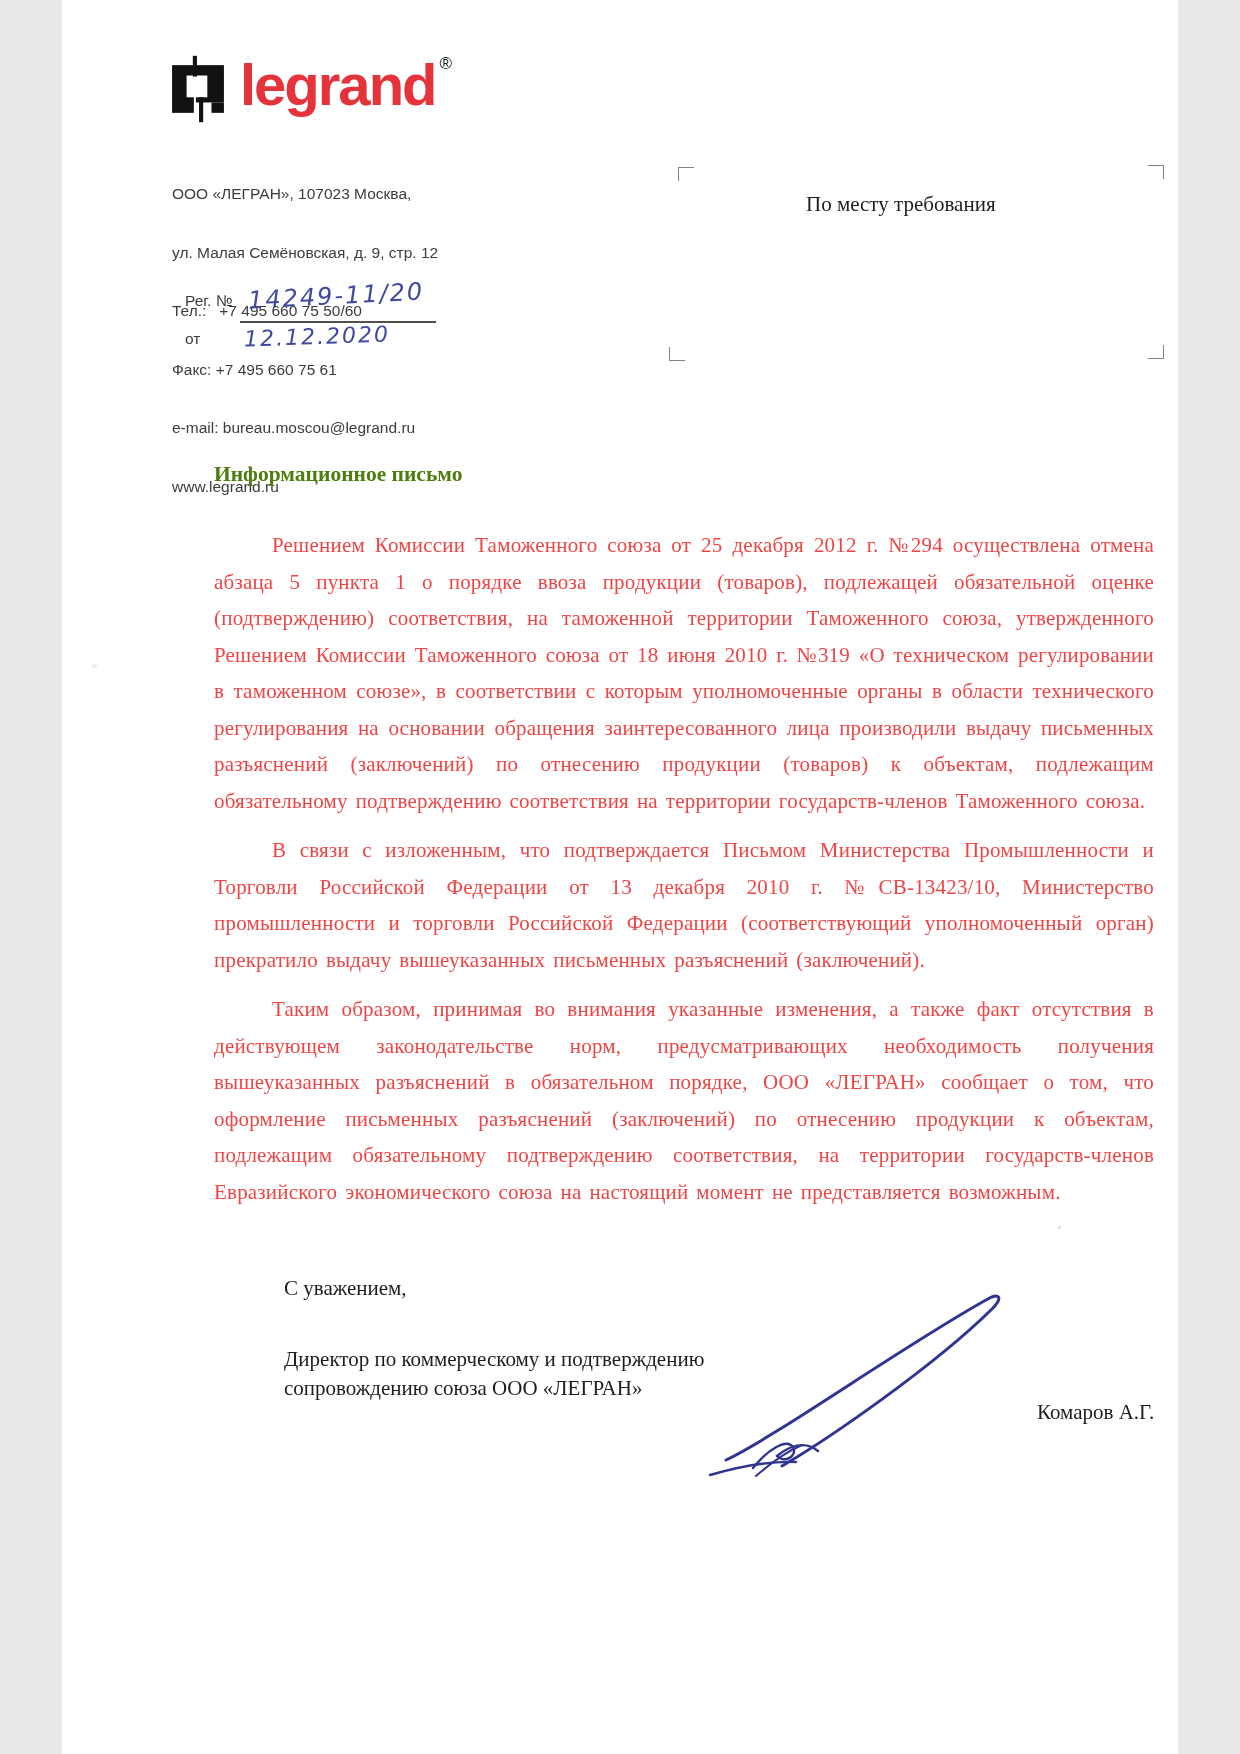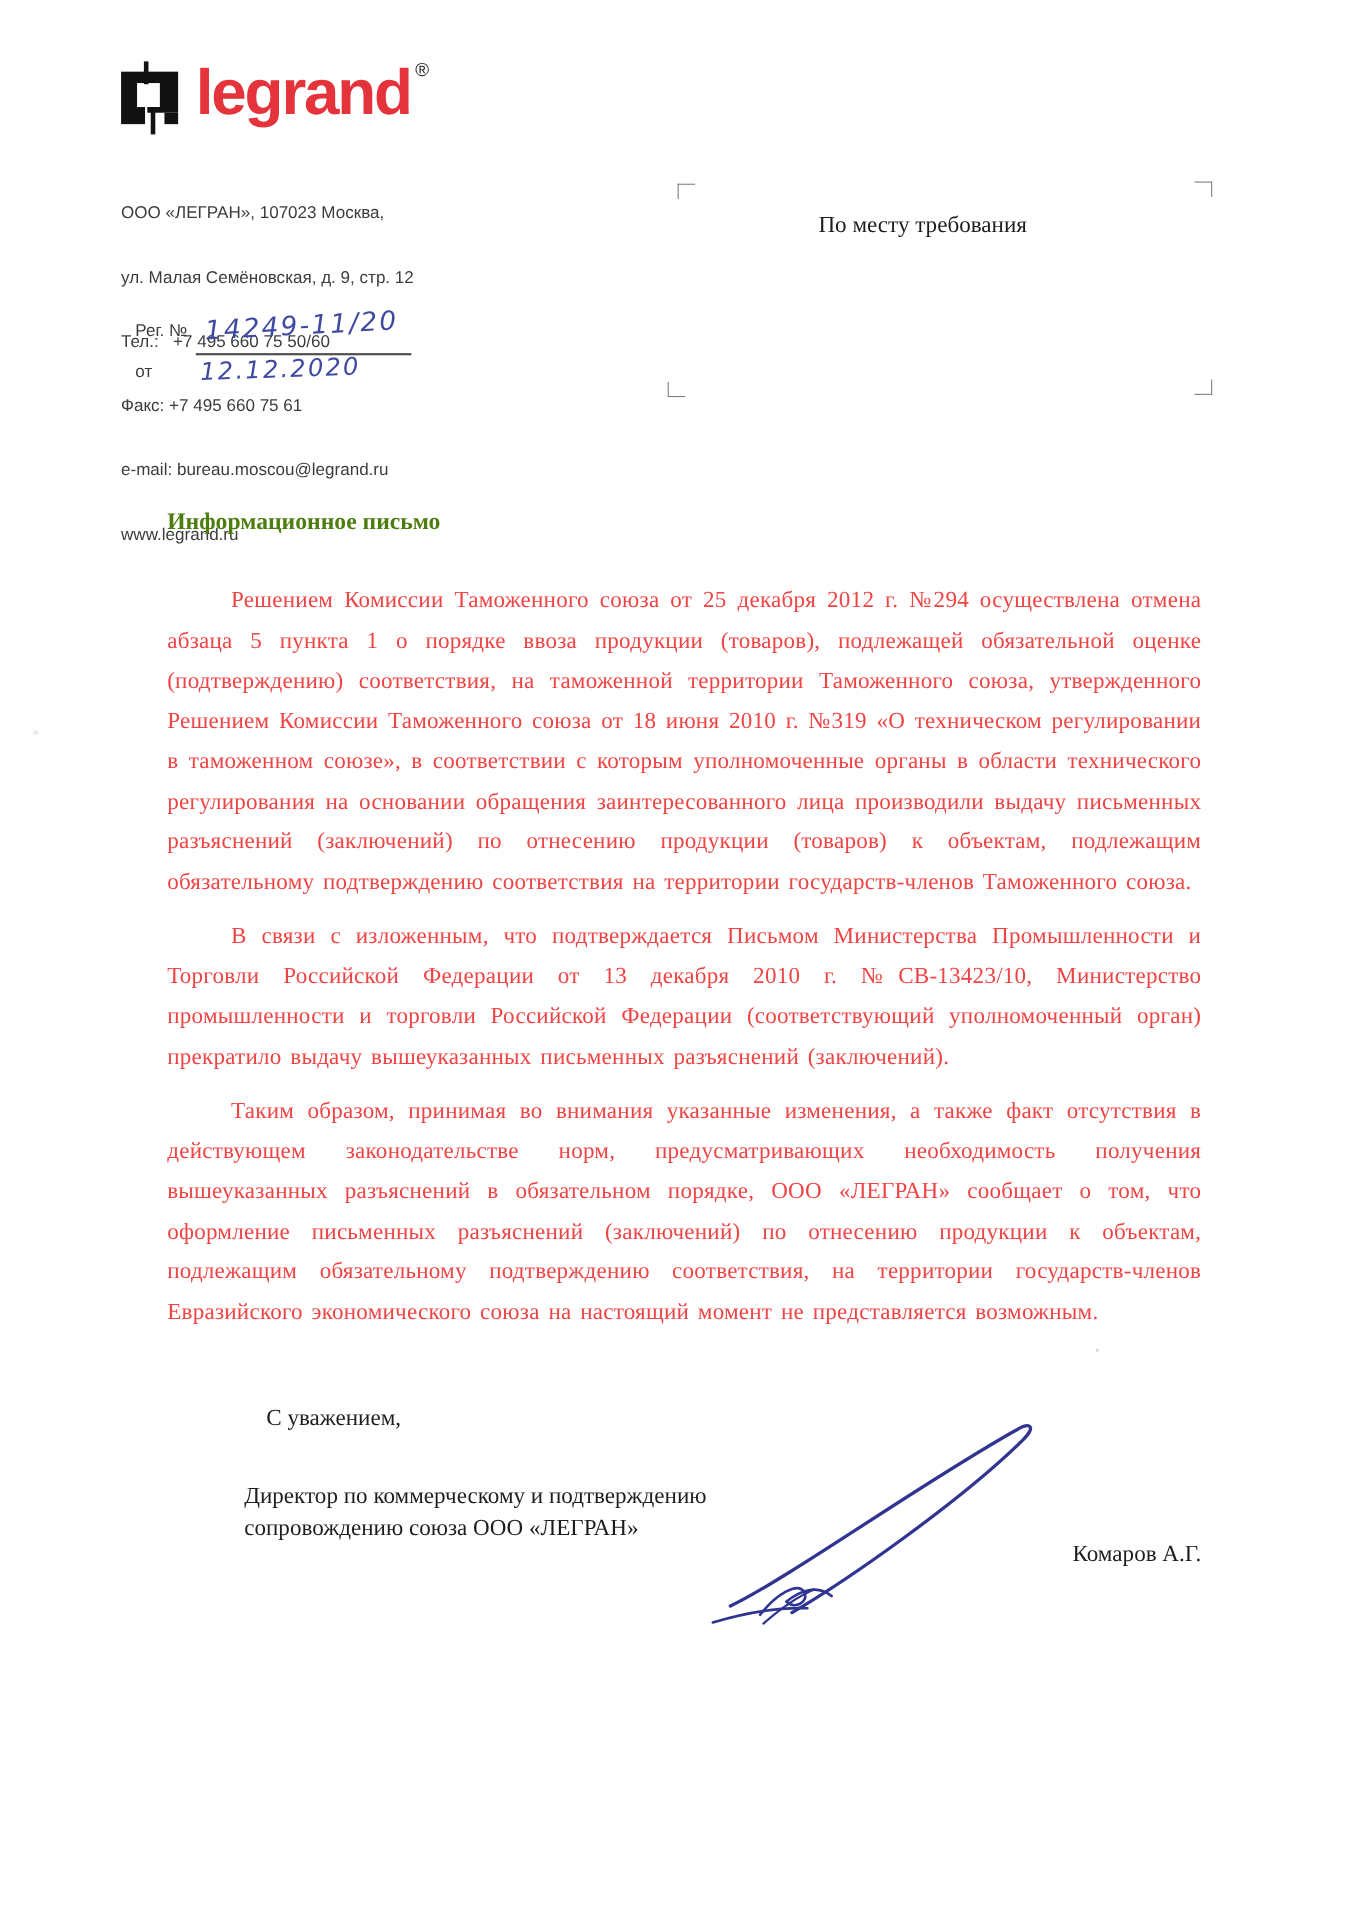--- a/index.html
+++ b/index.html
@@ -1,18 +1,18 @@
 <!DOCTYPE html>
 <html><head>
 <meta charset="utf-8">
 <style>
   html, body { margin: 0; padding: 0; background: #e8e8e8; }
   .page {
     position: relative;
-    width: 1240px; height: 1754px;
+    width: 1116px; height: 1754px;
     margin: 0 auto;
     background: #ffffff;
     overflow: hidden;
     font-family: "Liberation Serif", serif;
     color: #1f1f1f;
   }
 
   
   .logo { position: absolute; left: 108px; top: 52px; display: flex; align-items: flex-start; }
   .logo-icon { width: 56px; height: 70px; margin-top: 2px; }
@@ -96,21 +96,21 @@
     color: #ef4444;
   }
 
   
   .closing {
     margin-top: 66px;
     padding-left: 70px;
     font-size: 21px;
     color: #1d1d1d;
   }
-  .salutation { margin-bottom: 44px; margin-left: 20px; }
+  .salutation { margin-bottom: 44px; }
   .signer-title { line-height: 29px; }
 
   .signer-name {
     position: absolute; left: 975px; top: 1400px;
     font-size: 21px; color: #1d1d1d;
   }
   .signature-svg { position: absolute; left: 636px; top: 1276px; width: 322px; height: 202px; }
 
   .speck { position: absolute; border-radius: 50%; background: #b9b9b9; opacity: .55; }
   .speck.s1 { left: 521px; top: 1157px; width: 4px; height: 4px; }

